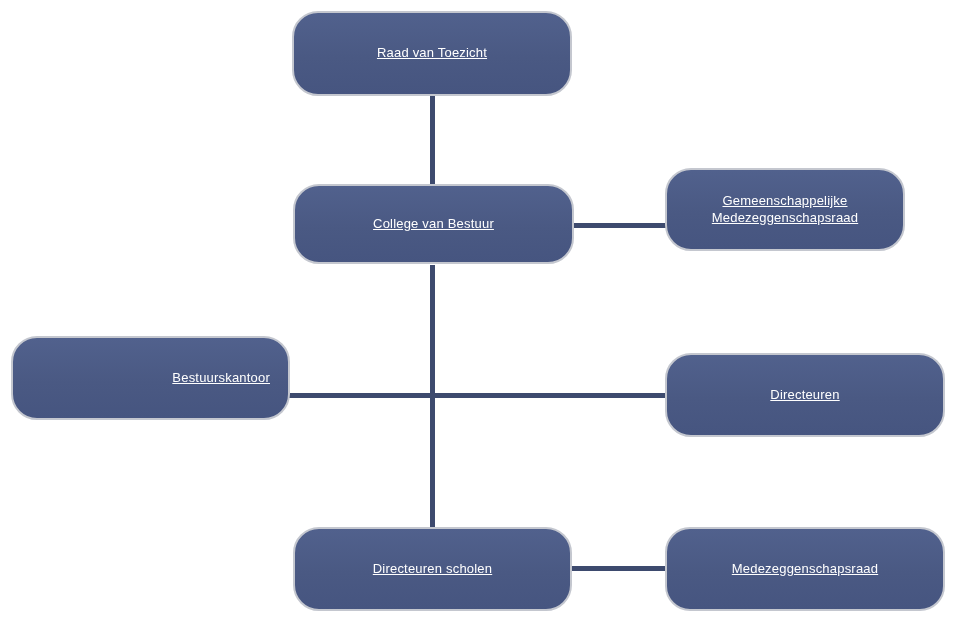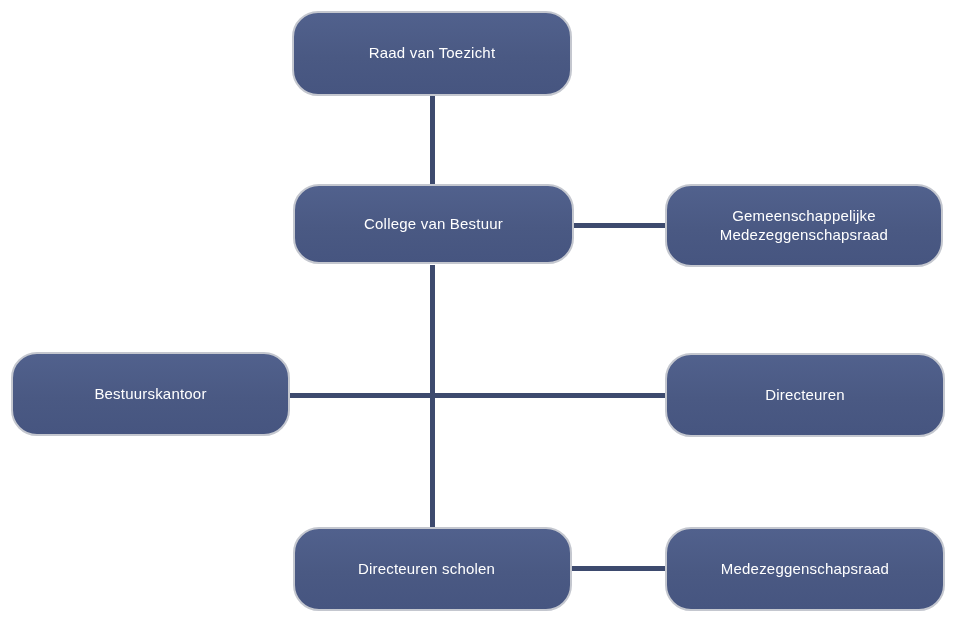--- a/index.html
+++ b/index.html
@@ -26,51 +26,52 @@
     border-radius: 26px;
     background: linear-gradient(180deg, #51618d 0%, #4a5983 55%, #465580 100%);
     display: flex;
     align-items: center;
     justify-content: center;
     text-align: center;
     padding: 0 18px;
   }
   .node-label {
     color: var(--text, #ffffff);
-    font-size: 15px;
+    font-size: 13px;
     line-height: 1.25;
     letter-spacing: 0.2px;
+    text-decoration: underline;
   }
 </style>
 </head>
 <body>
 
 <div class="stage">
 
   <div class="connector" style="left: 430px; top: 95px; width: 5px; height: 90px;"></div>
   <div class="connector" style="left: 430px; top: 265px; width: 5px; height: 263px;"></div>
   <div class="connector" style="left: 573px; top: 223px; width: 93px; height: 5px;"></div>
   <div class="connector" style="left: 288px; top: 393px; width: 378px; height: 5px;"></div>
   <div class="connector" style="left: 571px; top: 566px; width: 95px; height: 5px;"></div>
 
   <div class="node" style="left: 292px; top: 11px; width: 280px; height: 85px;">
     <span class="node-label">Raad van Toezicht</span>
   </div>
   <div class="node" style="left: 293px; top: 184px; width: 281px; height: 80px;">
     <span class="node-label">College van Bestuur</span>
   </div>
-  <div class="node" style="left: 665px; top: 184px; width: 278px; height: 83px;">
+  <div class="node" style="left: 665px; top: 168px; width: 240px; height: 83px;">
     <span class="node-label">Gemeenschappelijke Medezeggenschapsraad</span>
   </div>
-  <div class="node" style="left: 11px; top: 352px; width: 279px; height: 84px;">
+  <div class="node" style="left: 11px; top: 336px; width: 279px; height: 84px; justify-content: flex-end;">
     <span class="node-label">Bestuurskantoor</span>
   </div>
   <div class="node" style="left: 665px; top: 353px; width: 280px; height: 84px;">
     <span class="node-label">Directeuren</span>
   </div>
-  <div class="node" style="left: 293px; top: 527px; width: 279px; height: 84px; padding-left: 6px;">
+  <div class="node" style="left: 293px; top: 527px; width: 279px; height: 84px;">
     <span class="node-label">Directeuren scholen</span>
   </div>
-  <div class="node" style="left: 665px; top: 527px; width: 280px; height: 84px;">
+  <div class="node" style="left: 665px; top: 527px; width: 280px; height: 84px; border-radius: 25px;">
     <span class="node-label">Medezeggenschapsraad</span>
   </div>
 
 </div>
 
 </body></html>

